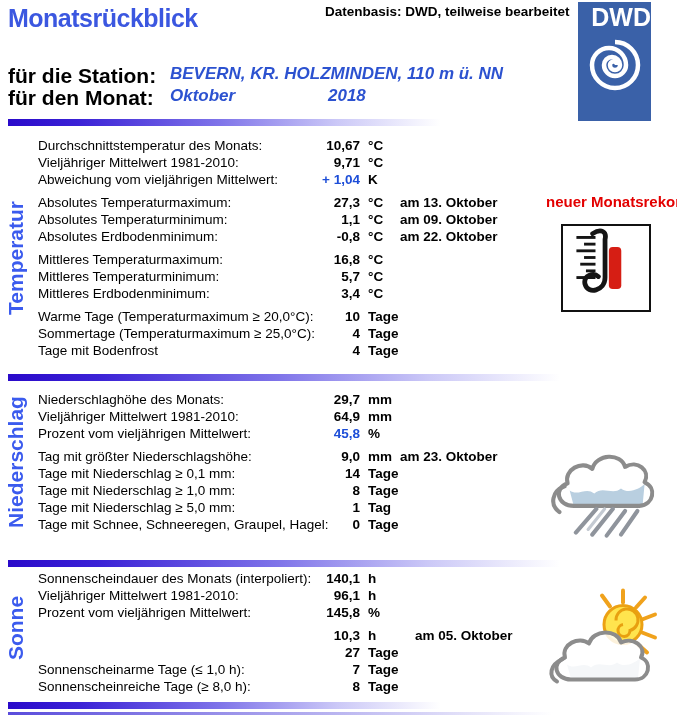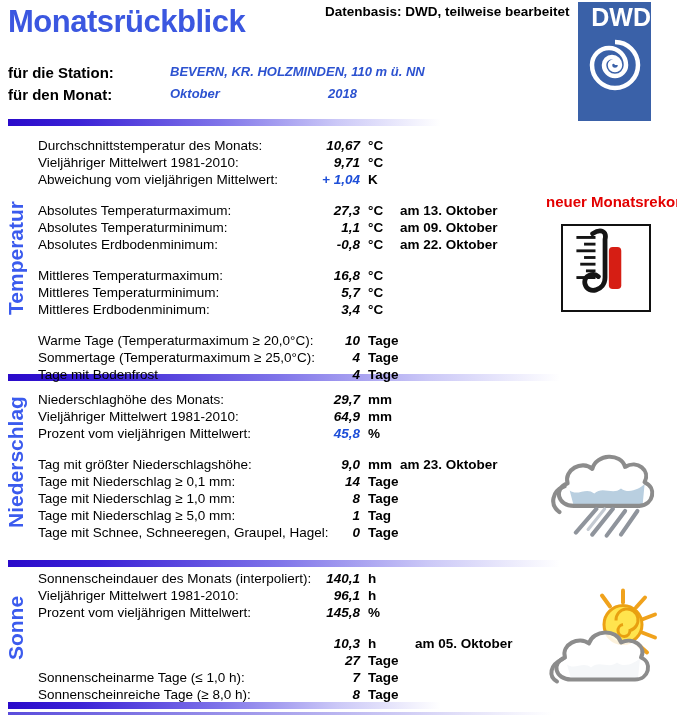--- a/index.html
+++ b/index.html
@@ -1,47 +1,47 @@
 <!DOCTYPE html>
 <html><head>
 <meta charset="utf-8">
 <style>
   html,body{margin:0;padding:0;}
   body{width:677px;height:717px;position:relative;background:#fff;
        font-family:"Liberation Sans",sans-serif;overflow:hidden;color:#000;}
 
-  .page-title{position:absolute;left:8px;top:4px;font-size:31px;font-weight:bold;
+  .page-title{position:absolute;left:8px;top:4px;font-size:25px;font-weight:bold;
               color:#3B57E0;letter-spacing:-0.5px;}
   .databasis{position:absolute;left:325px;top:4px;font-size:13.5px;font-weight:bold;}
 
   .logo{position:absolute;left:578px;top:2px;width:73px;height:119px;background:#3A61A8;}
   .logo-text{color:#fff;font-weight:bold;font-size:25px;text-align:right;margin-top:1px;}
   .logo svg{display:block;margin:4px auto 0 auto;}
 
-  .meta-label{position:absolute;left:8px;font-size:15px;font-weight:bold;}
-  .meta-value{position:absolute;font-size:13px;font-weight:bold;font-style:italic;color:#2C52D0;white-space:nowrap;}
+  .meta-label{position:absolute;left:8px;font-size:21px;font-weight:bold;}
+  .meta-value{position:absolute;font-size:17px;font-weight:bold;font-style:italic;color:#2C52D0;white-space:nowrap;}
 
   .bar{position:absolute;left:8px;height:7px;
        background:linear-gradient(90deg,#2A0ACA 0%,#3B22D6 15%,#7F74E9 45%,#CBC8F7 70%,#FFFFFF 92%);}
   .bar1{top:119px;width:470px;}
   .bar2{top:374px;width:600px;}
   .bar3{top:560px;width:600px;}
   .bar4{top:702px;width:470px;}
   .thinline{position:absolute;left:8px;top:712px;height:3px;width:592px;
        background:linear-gradient(90deg,#5A4CDC 0%,#B9B4F0 55%,#FFFFFF 92%);}
 
   .section{position:absolute;left:0;width:616px;}
   .sec-temp{top:138px;}
   .sec-rain{top:392px;}
   .sec-sun{top:571px;}
 
   .row{position:relative;height:17px;font-size:13.5px;white-space:nowrap;}
-  .row.gap{margin-top:14px;}
+  .row.gap{margin-top:6px;}
   .lbl{position:absolute;left:38px;}
-  .val{position:absolute;left:268px;width:92px;text-align:right;font-weight:bold;font-style:italic;}
+  .val{position:absolute;left:268px;width:92px;text-align:right;font-weight:bold;}
   .val.red{color:#1d4ed8;}
   .unit{position:absolute;left:368px;font-weight:bold;}
   .date{position:absolute;left:400px;font-weight:bold;}
 
   .vlabel{position:absolute;font-size:21px;font-weight:bold;color:#3B5BEE;
           transform:translate(-50%,-50%) rotate(-90deg);white-space:nowrap;}
   .vlabel-temp{left:16px;top:258px;}
   .vlabel-rain{left:16px;top:462px;}
   .vlabel-sun{left:16px;top:628px;}
 

